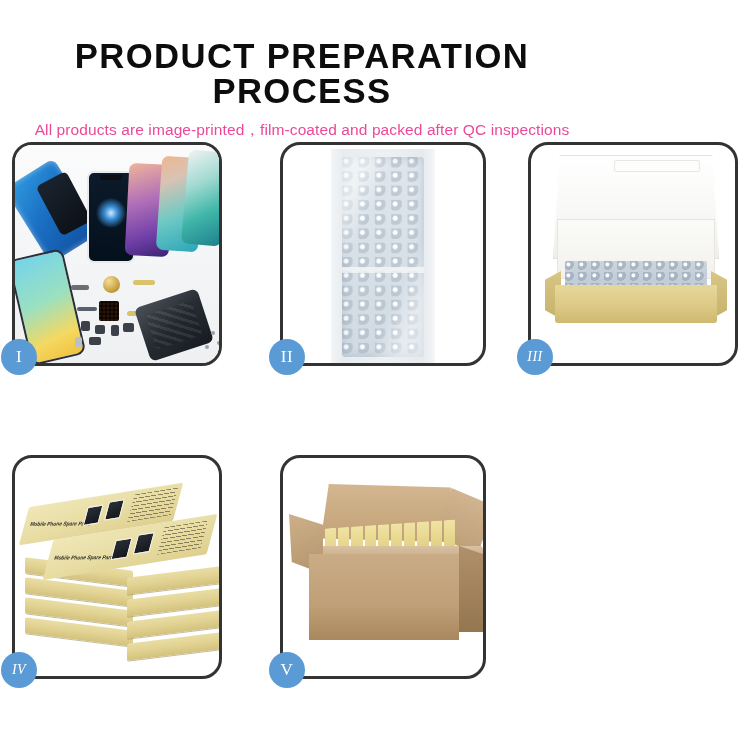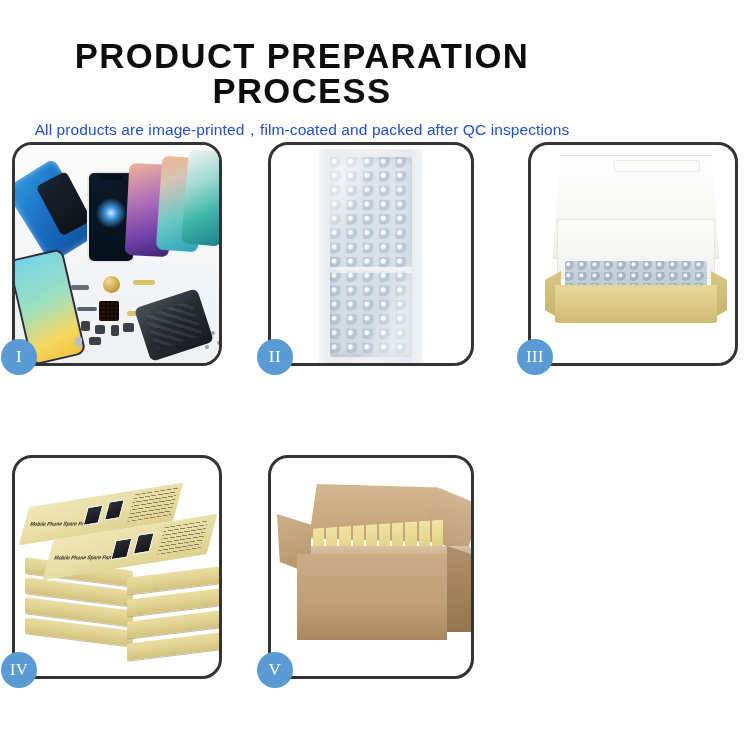--- a/index.html
+++ b/index.html
@@ -20,61 +20,61 @@
     letter-spacing: 1.4px;
     color: #0d0d0d;
     line-height: 1;
     font-family: "Liberation Sans", sans-serif;
     transform: scaleX(0.99);
   }
   .subtitle {
     margin-top: 14px;
     font-size: 15.5px;
     font-weight: 400;
-    color: #1d4ed8;
+    color: #ec4899;
     letter-spacing: 0.1px;
     line-height: 1;
   }
 
   
   .grid { position: absolute; left: 0; top: 140px; width: 750px; height: 545px; }
   .panel {
     position: absolute;
     border: 3.5px solid #333333;
     border-radius: 20px;
     background: #ffffff;
     overflow: visible;
   }
   .panel-inner {
     position: absolute; inset: 0;
     border-radius: 17px;
     overflow: hidden;
   }
   
   .c0 { left: 12px;  width: 210px; }
-  .c1 { left: 268px; width: 206px; }
+  .c1 { left: 280px; width: 206px; }
   .c2 { left: 528px; width: 210px; }
   .r0 { top: 2px;   height: 224px; }
   .r1 { top: 315px; height: 224px; padding-left: 48px; }
 
   .badge {
     position: absolute;
     left: -14px; bottom: -12px;
     width: 36px; height: 36px;
     border-radius: 50%;
     background: #5b9bd5;
     color: #ffffff;
     font-family: "Liberation Serif", serif;
     font-size: 17px;
     line-height: 36px;
     text-align: center;
     letter-spacing: 0.5px;
     z-index: 5;
   }
-  .badge.wide { font-size: 16px; }
+  .badge.wide { font-size: 14px; font-style: italic; }
 
   
   .p1bg { position: absolute; inset: 0; background: linear-gradient(180deg,#fbfbfc 0%,#f4f5f6 55%,#eef0f1 100%); }
   .ph { position: absolute; border-radius: 5px; }
   .ph-blue {
     left: 8px; top: 22px; width: 58px; height: 88px;
     background: linear-gradient(150deg,#2f9de0 0%,#1b6fc4 45%,#0f4f9e 100%);
     transform: rotate(-32deg); border-radius: 7px;
     box-shadow: inset 0 0 6px rgba(255,255,255,.45);
   }

